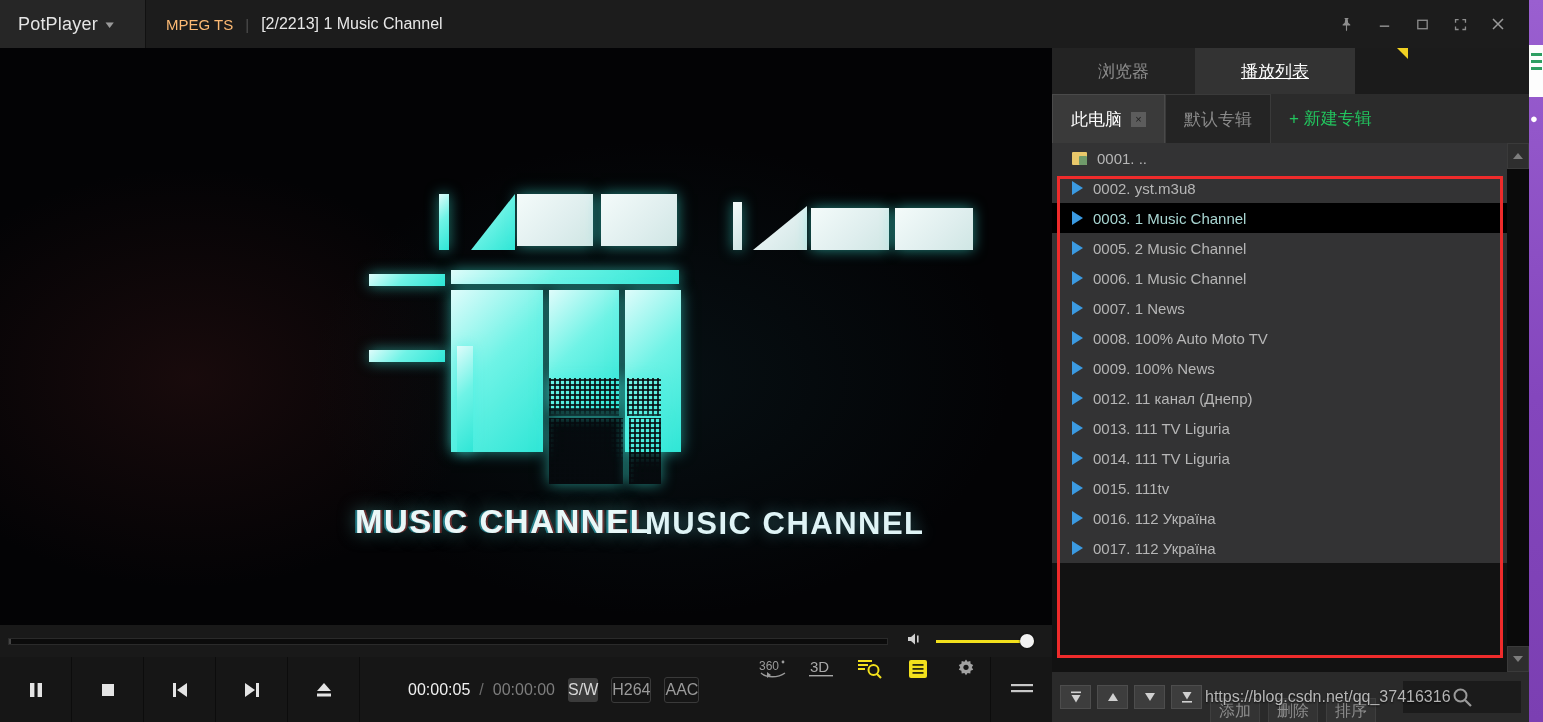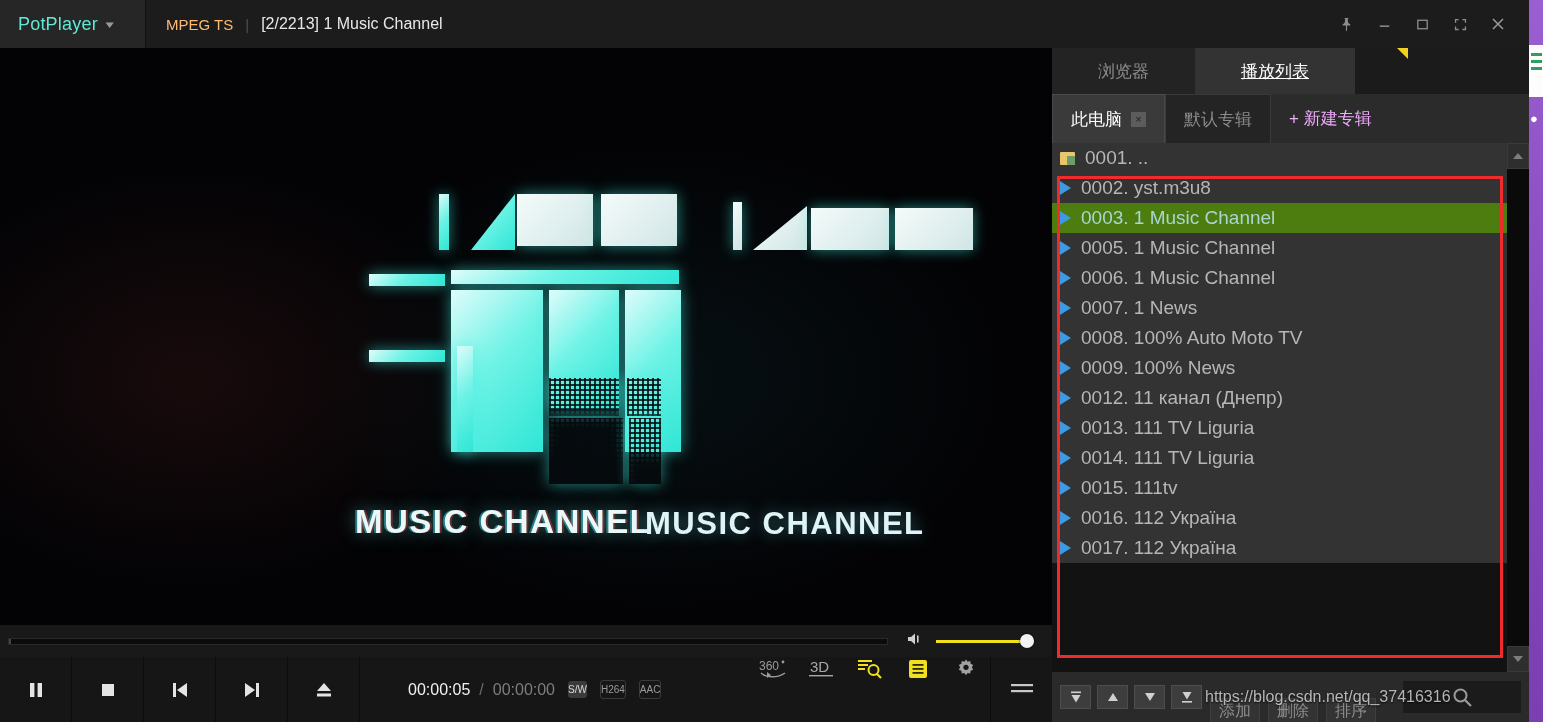--- a/index.html
+++ b/index.html
@@ -42,21 +42,21 @@
     position:absolute; left:0; top:0; width:1529px; height:48px;
     background:#1c1c1c;
     display:flex; align-items:center;
   }
   #brand {
     height:48px; min-width:146px; padding:0 16px 0 18px;
     background:#262626;
     display:flex; align-items:center; gap:9px;
     border-right:1px solid #111;
   }
-  #brand .bname { color:#5eead4; font-size:18px; letter-spacing:.2px; }
+  #brand .bname { color:#e5e5e5; font-size:18px; letter-spacing:.2px; }
   #brand .caret { color:#9a9a9a; font-size:11px; transform:scaleX(1.5); }
   #fmt { color:#fdba74; font-size:15px; margin-left:20px; }
   #divbar { color:#4e4e4e; font-size:15px; margin:0 12px; }
   #vtitle { color:#e8e8e8; font-size:16px; }
 
   #wctrls { position:absolute; right:0; top:0; height:48px; display:flex; align-items:center; }
   .wbtn {
     width:38px; height:48px; display:flex; align-items:center; justify-content:center;
     color:#8d8d8d;
   }
@@ -131,21 +131,21 @@
     width:72px; height:65px; display:flex; align-items:center; justify-content:center;
     color:#e4e4e4; border-right:1px solid #0c0c0c;
   }
   #timebox {
     display:flex; align-items:center; gap:9px; margin-left:48px;
   }
   #tcur { color:#f0f0f0; font-size:16px; }
   #tsep { color:#6a6a6a; font-size:16px; }
   #ttot { color:#7d7d7d; font-size:16px; }
   .badge {
-    font-size:10px; padding:3px 0; border-radius:3px; margin-left:4px;
+    font-size:16px; padding:3px 0; border-radius:3px; margin-left:4px;
   }
   .badge.fill { background:#3b3b3b; color:#d8d8d8; }
   .badge.out { border:1px solid #3a3a3a; color:#9b9b9b; }
   #rtools { margin-left:auto; display:flex; align-items:center; }
   .tbtn {
     width:48px; height:65px; display:flex; align-items:flex-start; justify-content:center;
   }
   #menubtn { width:62px; height:65px; display:flex; align-items:center; justify-content:center;
              border-left:1px solid #0c0c0c; }
 
@@ -171,30 +171,30 @@
   .alb {
     display:flex; align-items:center; gap:9px; padding:0 18px;
     color:#8b8b8b; font-size:17px;
     border:1px solid #3a3a3a; border-bottom:none;
   }
   .alb.active { background:#3a3a3a; color:#fff; border-color:#4a4a4a; }
   .alb .x {
     width:15px; height:15px; background:#5c5c5c; color:#1d1d1d;
     font-size:11px; line-height:15px; text-align:center;
   }
-  .alb.new { color:#f0abfc; border:none; background:#2b2b2b; flex:1; }
+  .alb.new { color:#22c55e; border:none; background:#2b2b2b; flex:1; }
 
   #listwrap { position:absolute; left:0; top:95px; width:477px; height:529px; background:#121212; }
   #list { position:absolute; left:0; top:0; width:455px; height:529px; overflow:hidden; }
   .row {
-    height:30px; display:flex; align-items:center; gap:10px; padding-left:8px;
-    color:#b6b6b6; font-size:19px; background:#333334;
+    height:30px; display:flex; align-items:center; gap:10px; padding-left:20px;
+    color:#b6b6b6; font-size:15px; background:#333334;
   }
   .row.first { background:#333334; }
-  .row.sel { background:#4d7c0f; color:#a9d6d2; }
+  .row.sel { background:#000000; color:#a9d6d2; }
   .tri {
     width:0; height:0; border-left:11px solid #3b9ae1;
     border-top:7px solid transparent; border-bottom:7px solid transparent;
   }
   .folder {
     width:15px; height:13px; background:#e8c76a; position:relative; border-radius:1px;
   }
   .folder::after {
     content:''; position:absolute; right:0; bottom:0; width:8px; height:9px;
     background:#6f9a6a; border-radius:1px;
@@ -460,21 +460,21 @@
           <div class="row">
             <span class="tri"></span>
             <span>0002. yst.m3u8</span>
           </div>
           <div class="row sel">
             <span class="tri"></span>
             <span>0003. 1 Music Channel</span>
           </div>
           <div class="row">
             <span class="tri"></span>
-            <span>0005. 1 Music Channel</span>
+            <span>0005. 2 Music Channel</span>
           </div>
           <div class="row">
             <span class="tri"></span>
             <span>0006. 1 Music Channel</span>
           </div>
           <div class="row">
             <span class="tri"></span>
             <span>0007. 1 News</span>
           </div>
           <div class="row">

